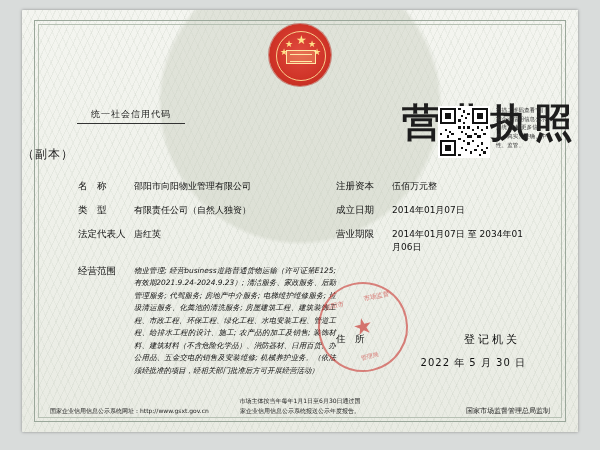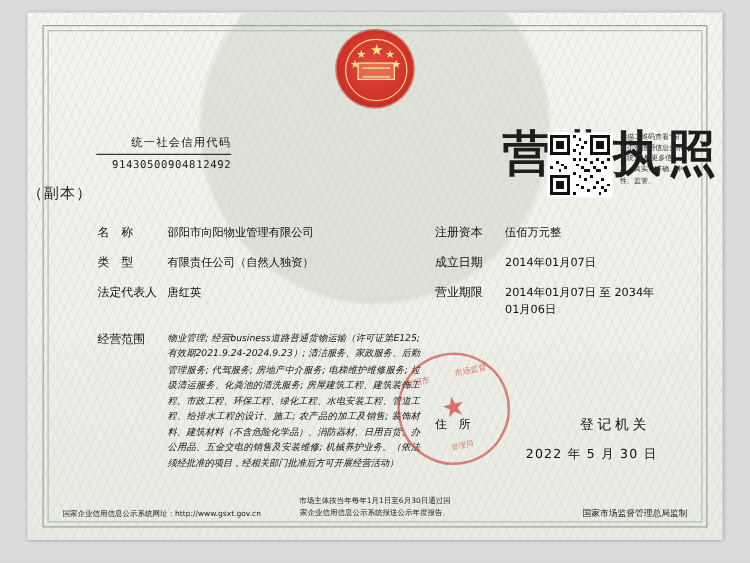--- a/index.html
+++ b/index.html
@@ -78,37 +78,37 @@
     font-family:"DejaVu Serif","Liberation Serif",serif;
     font-weight:bold;font-size:39px;letter-spacing:5px;color:#1d1d1d;
   }
   .subtitle{
     position:absolute;left:0;right:0;top:136px;text-align:left;
     font-size:12px;color:#222;letter-spacing:1px;
   }
 
   
   .code-block{
-    position:absolute;left:55px;top:98px;text-align:right;
+    position:absolute;left:55px;top:98px;text-align:center;
   }
   .code-label{font-size:9px;color:#1b1b1b;letter-spacing:1px;}
   .code-line{width:108px;height:1px;background:#333;margin:2px 0 3px;}
   .code-val{font-size:8.5px;color:#1b1b1b;letter-spacing:.5px;font-family:"DejaVu Sans Mono","Liberation Mono",monospace;}
 
   
   .qr-wrap{position:absolute;right:88px;top:96px;width:48px;height:48px;background:#fff;padding:2px;}
   .qr{width:48px;height:48px;display:block;}
   .qr-note{
     position:absolute;right:30px;top:96px;width:52px;
     font-size:5.6px;line-height:1.55;color:#333;
   }
 
   
   .fields{position:absolute;left:56px;top:170px;width:450px;font-size:9px;color:#101010;}
-  .row{display:flex;margin-bottom:11px;gap:12px;}
+  .row{display:flex;margin-bottom:11px;}
   .lbl{
     width:56px;flex:0 0 56px;font-size:9.5px;color:#101010;
     display:flex;justify-content:space-between;
   }
   .lbl.tight{letter-spacing:0;}
   .val{flex:1;font-size:9px;color:#101010;}
   .col-left{width:258px;flex:0 0 258px;display:flex;}
   .col-right{flex:1;display:flex;}
   .scope-text{
     flex:1;font-size:7.4px;line-height:1.68;color:#101010;text-align:justify;
@@ -169,21 +169,20 @@
         <div class="star s2">★</div>
         <div class="star s3">★</div>
         <div class="star s4">★</div>
         <div class="gate"></div>
       </div>
     </div>
 
     <div class="code-block">
       <div class="code-label">统一社会信用代码</div>
       <div class="code-line"></div>
-      <div class="code-val">91430500904812492</div>
     </div>
 
     <div class="title">营业执照</div>
     <div class="subtitle">（副本）</div>
 
     <div class="qr-wrap">
       <svg class="qr" viewBox="0 0 21 21" shape-rendering="crispEdges" aria-hidden="true">
         <rect width="21" height="21" fill="#fff"></rect>
         <g fill="#111">
           <rect x="0" y="0" width="7" height="1"></rect>

